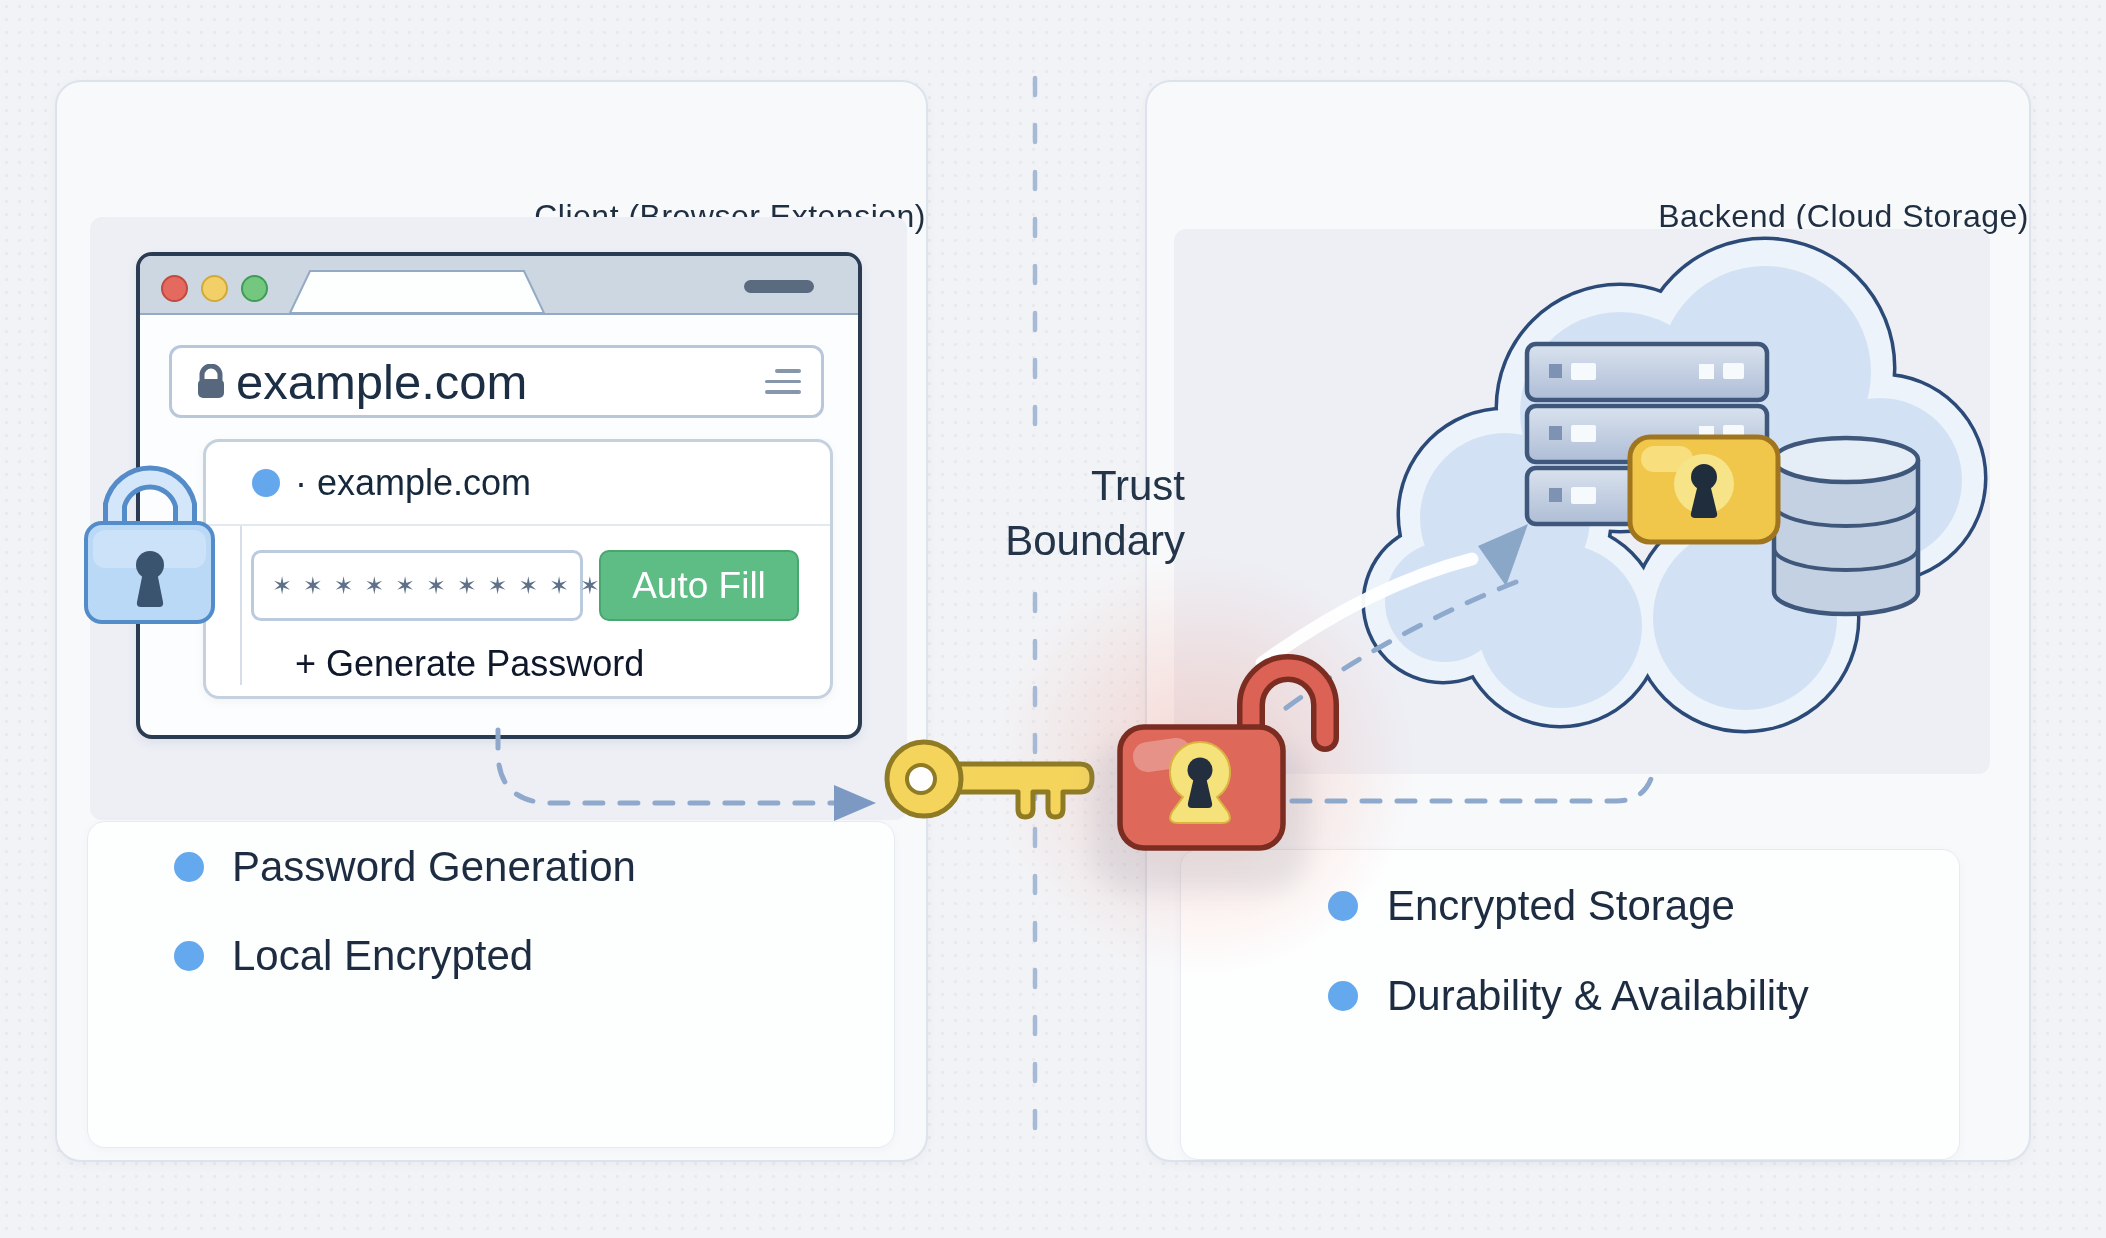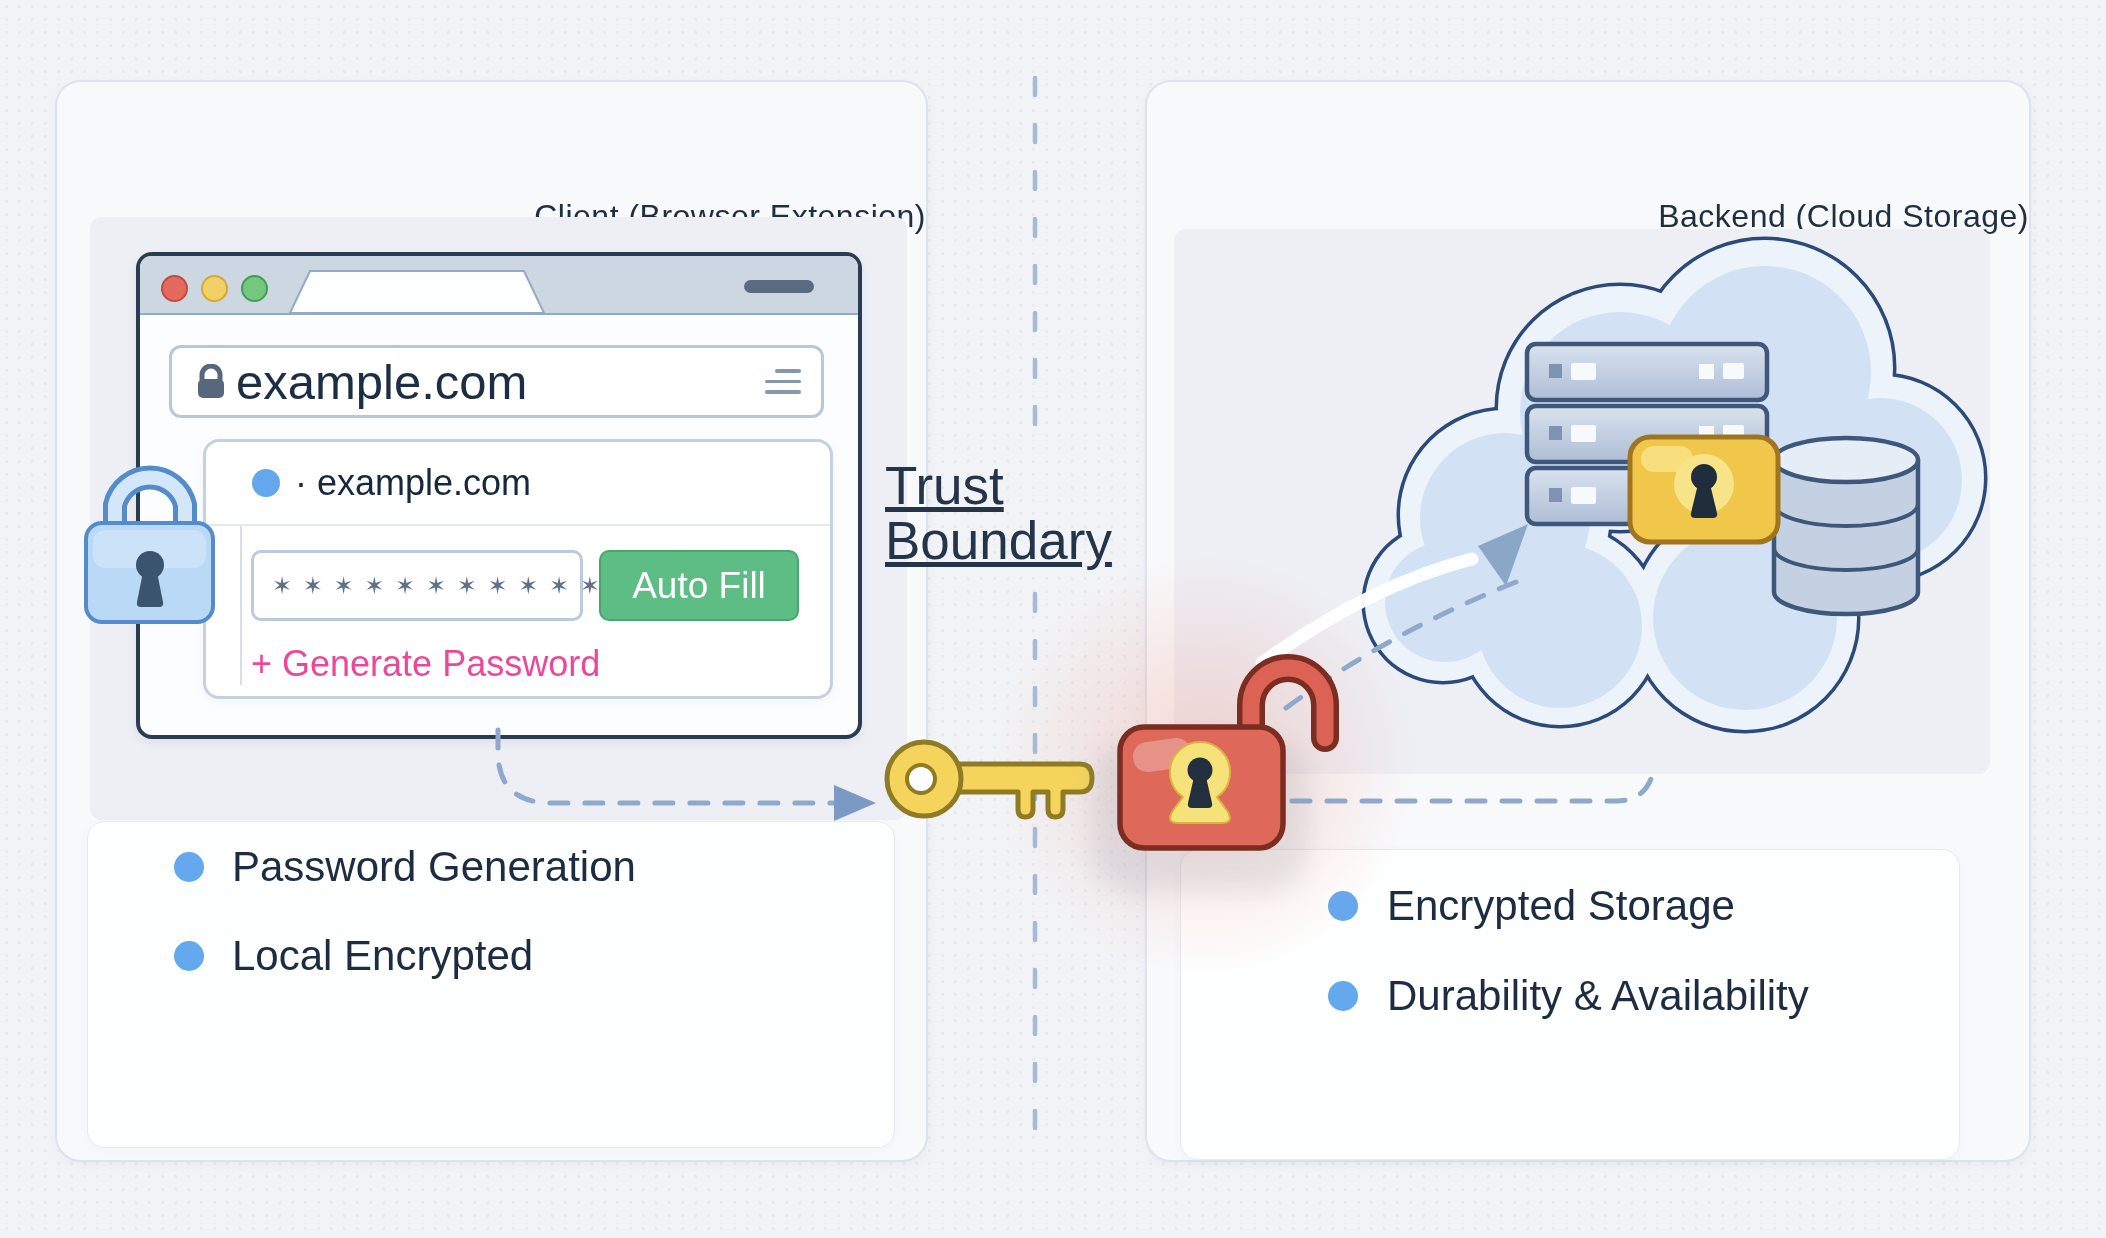--- a/index.html
+++ b/index.html
@@ -75,40 +75,40 @@
     border:3px solid #bccadd;border-radius:10px;
     display:flex;align-items:center;padding-left:18px;
   }
   .pw-mask{font-size:24px;color:#5f7189;letter-spacing:2px;white-space:nowrap;}
   .autofill-btn{
     width:200px;height:71px;margin-left:16px;box-sizing:border-box;
     background:#5dbd84;border:2px solid #49a76e;border-radius:10px;
     color:#ffffff;font-size:37px;font-family:"Liberation Sans",sans-serif;
     display:flex;align-items:center;justify-content:center;cursor:pointer;text-align:right;
   }
-  .generate-link{margin-top:22px;font-size:36px;color:#ec4899;cursor:pointer;}
+  .generate-link{margin-top:22px;font-size:36px;color:#0f172a;cursor:pointer;margin-left:44px;}
 
   
   .feature-card{
     position:absolute;border-radius:18px;background:rgba(255,255,255,.72);
     border:1.5px solid #e6ebf2;box-shadow:0 2px 8px rgba(120,140,170,.06);
     list-style:none;margin:0;box-sizing:border-box;
   }
   .feature-card.client{left:30px;top:739px;width:808px;height:327px;padding:0 0 0 86px;}
   .feature-card.backend{left:33px;top:767px;width:780px;height:311px;padding:11px 0 0 147px;}
   .feature-card li{display:flex;align-items:center;height:89px;}
   .feature-card.backend li{height:90px;}
   .f-bullet{width:30px;height:30px;border-radius:50%;background:#64a8ee;flex:0 0 auto;}
   .f-text{margin-left:28px;font-size:42px;color:#1d2c40;}
   .feature-card.backend .f-text{margin-left:29px;}
 
   
   .trust-label{
-    position:absolute;left:885px;top:458px;width:300px;text-align:left;
-    font-size:53px;color:#243449;line-height:55px;text-decoration:underline;
+    position:absolute;left:885px;top:458px;width:300px;text-align:right;
+    font-size:42px;color:#243449;line-height:55px;
   }
 
   .overlay{position:absolute;left:0;top:0;width:2106px;height:1238px;pointer-events:none;}
 </style>
 </head>
 <body>
 
 <div class="canvas">
 
   <section class="panel left">

